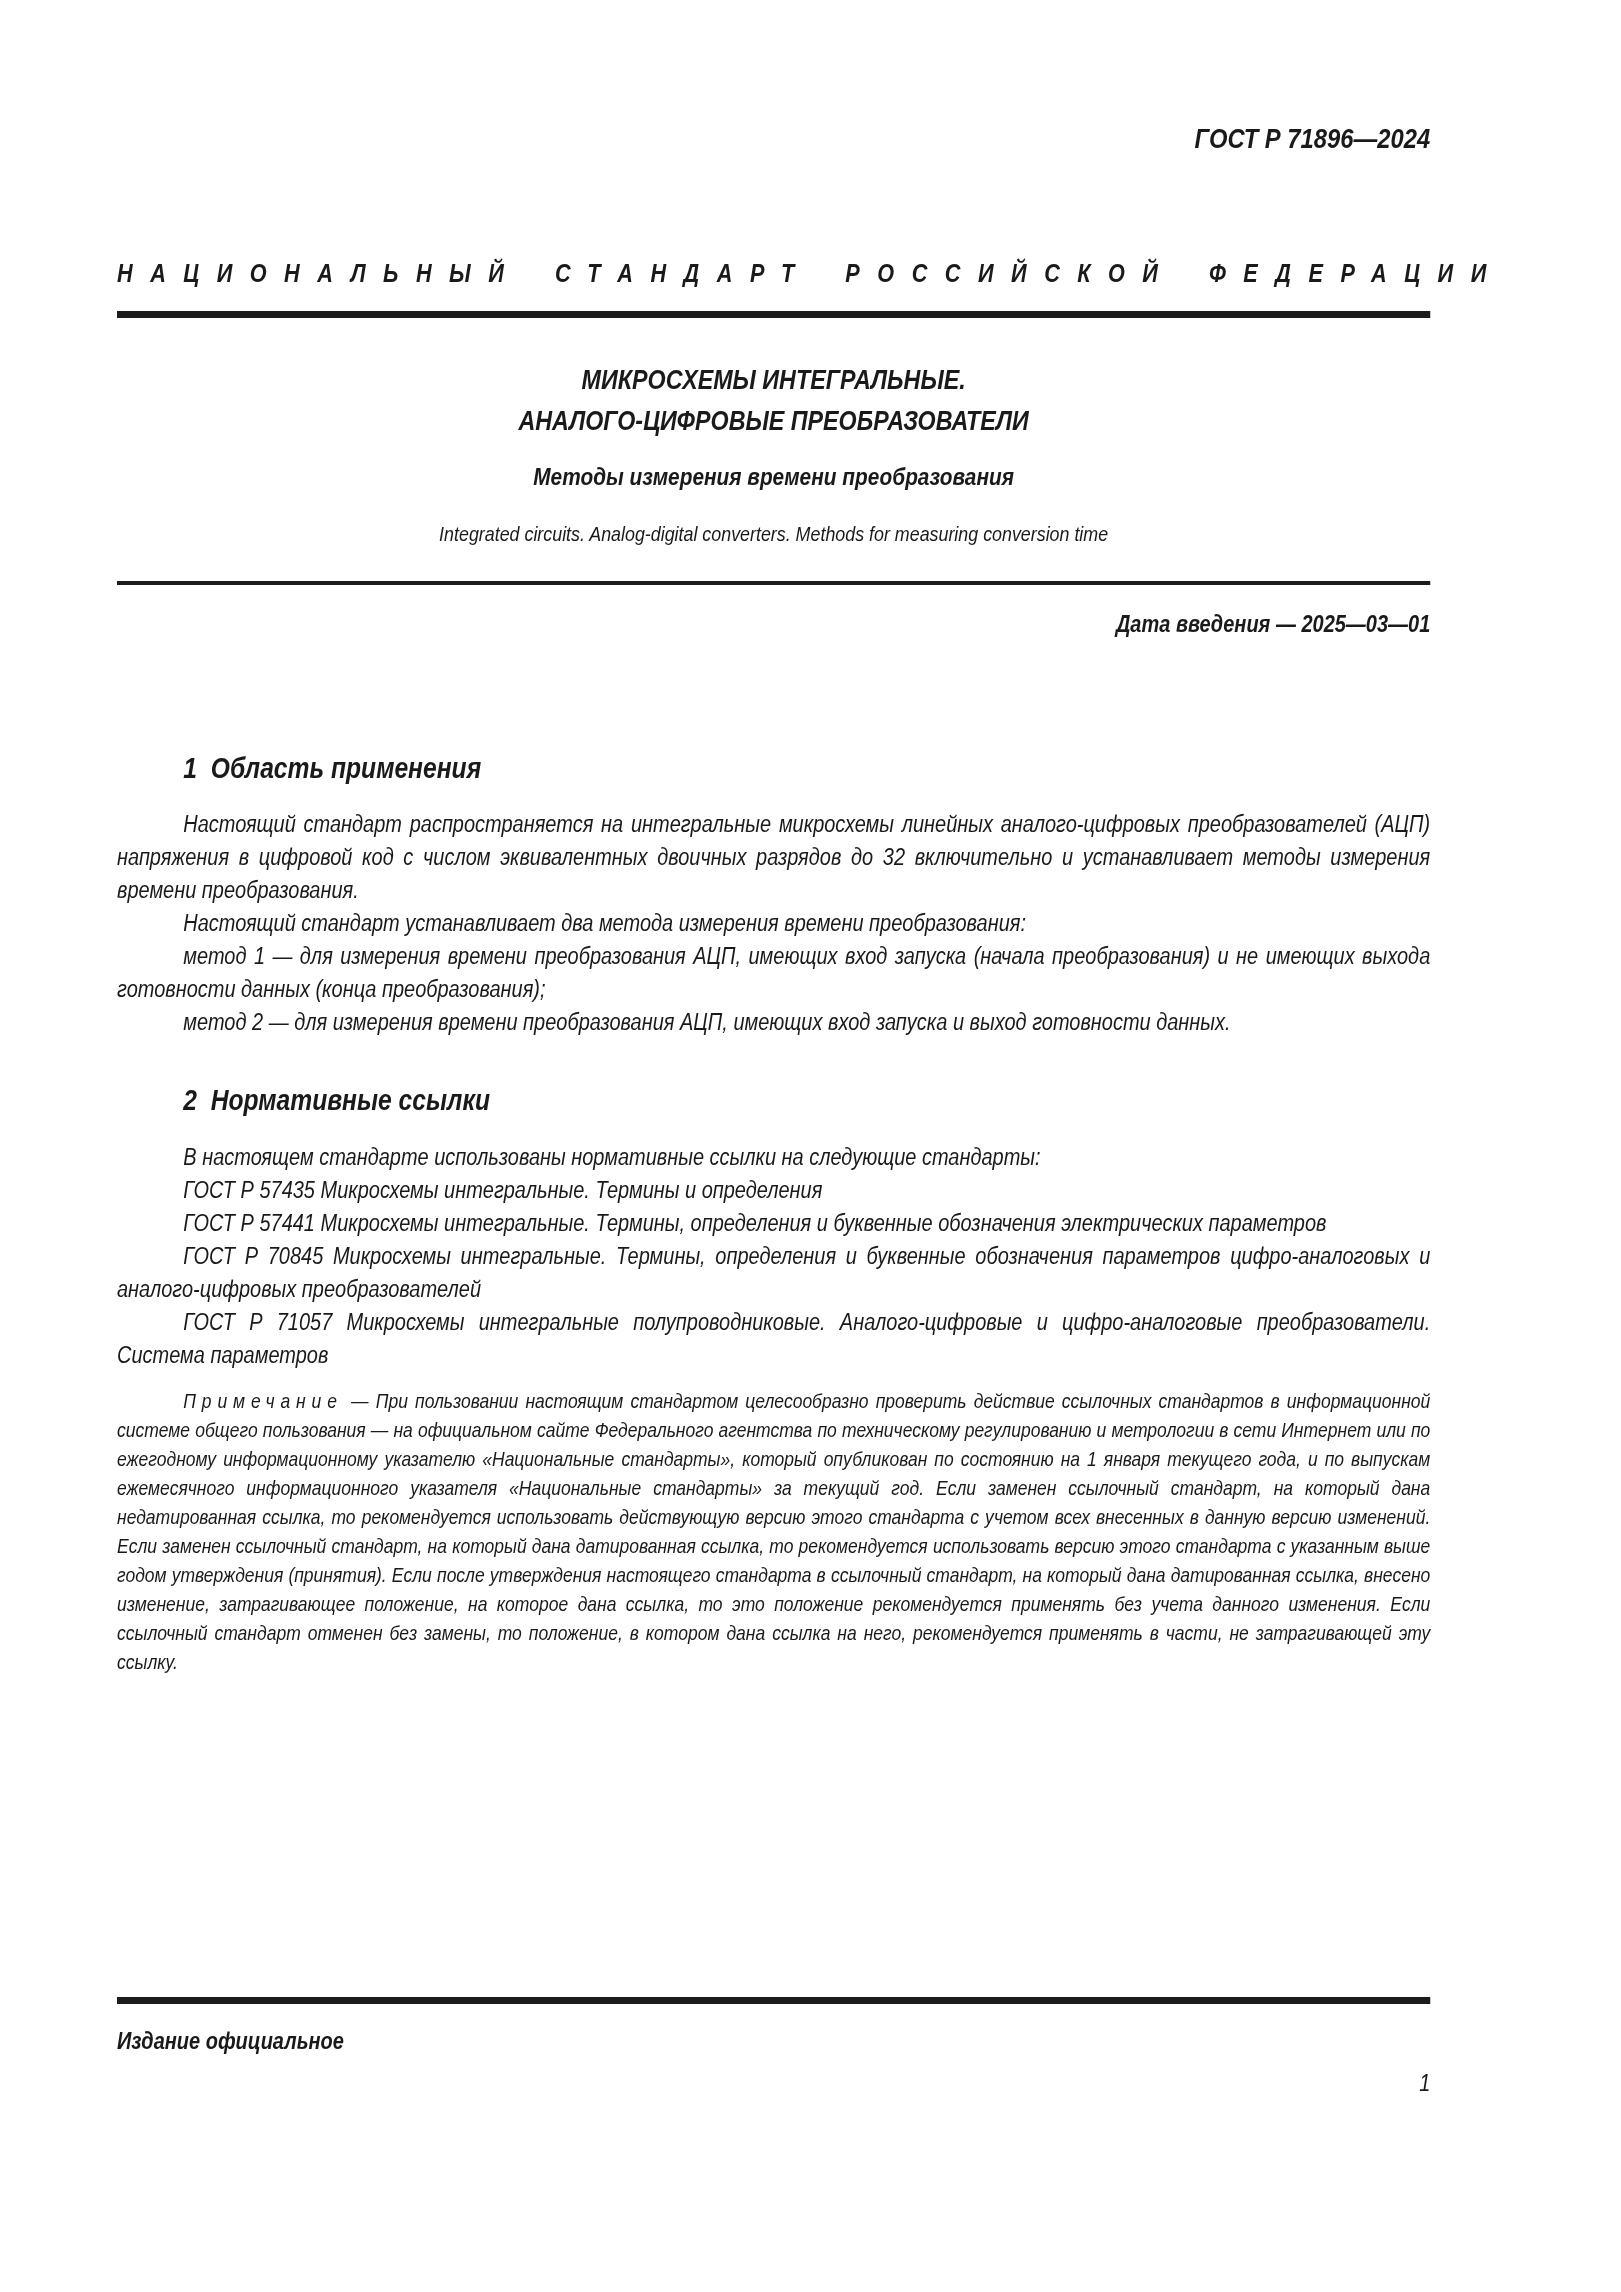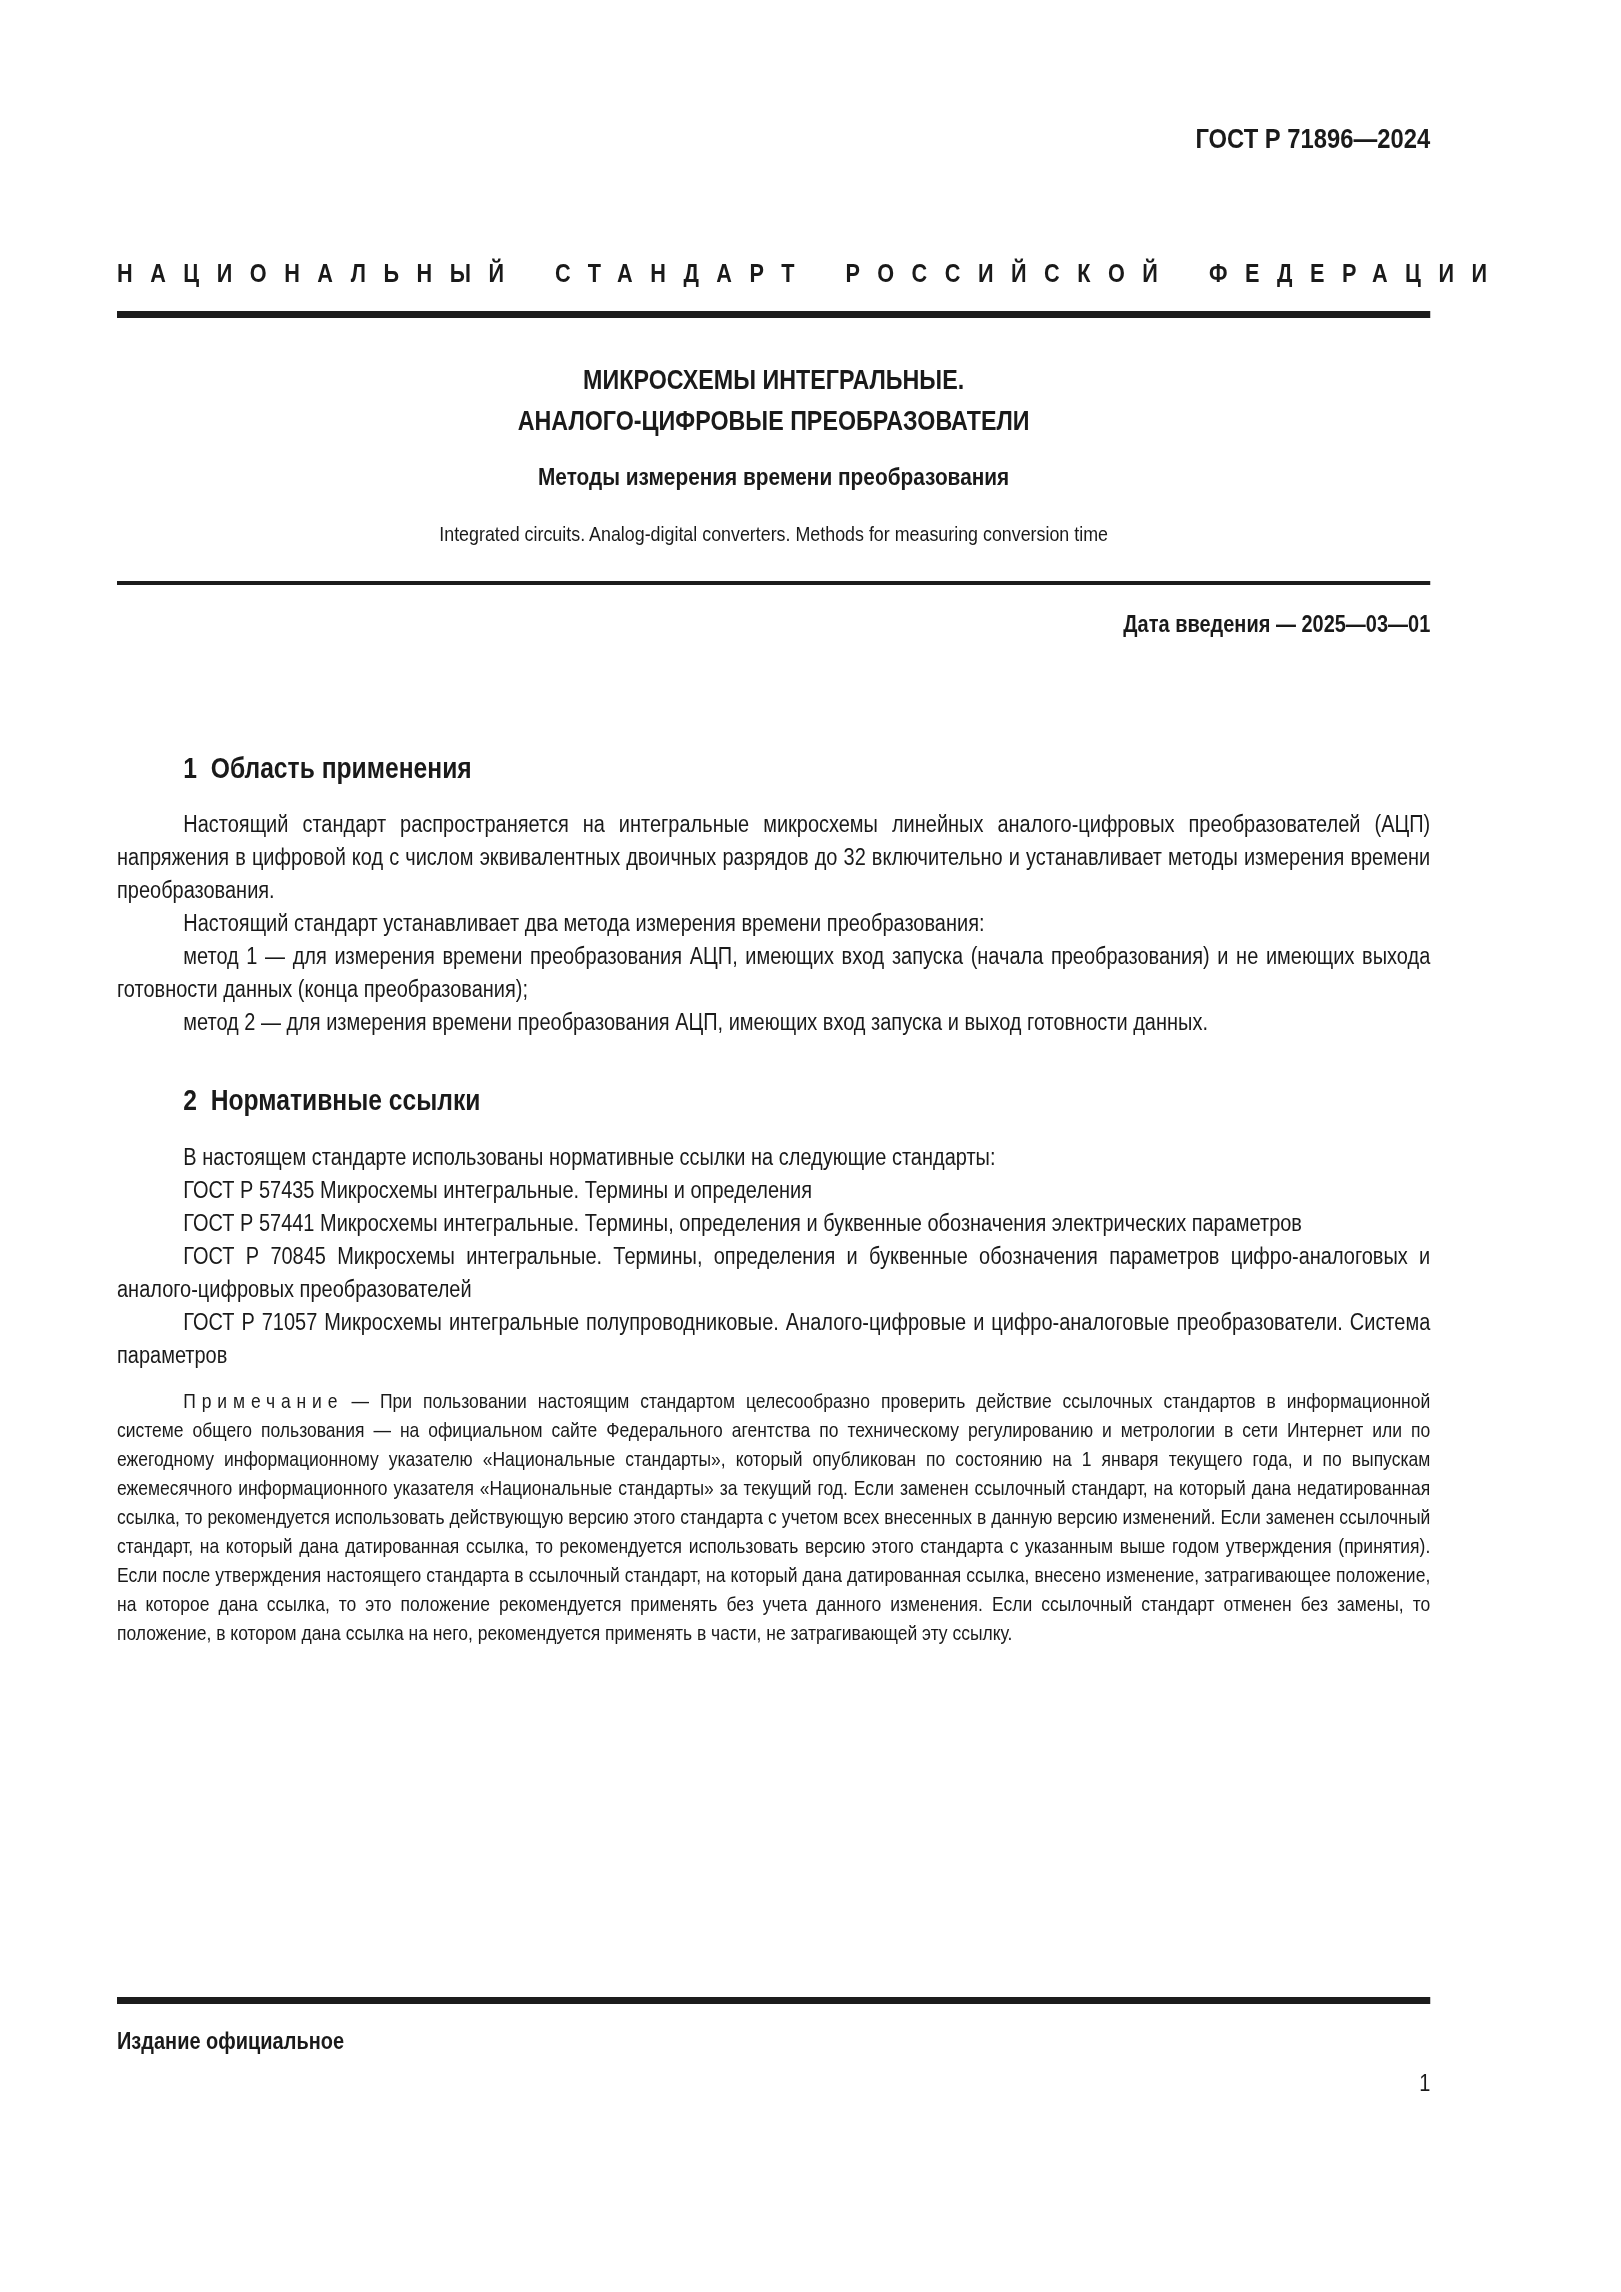--- a/index.html
+++ b/index.html
@@ -8,20 +8,21 @@
     background: #ffffff;
   }
   .page {
     position: relative;
     width: 1621px;
     height: 2293px;
     background: #ffffff;
     overflow: hidden;
     font-family: "Liberation Sans", sans-serif;
     color: #1a1a1a;
+    font-style: italic;
   }
   
   .content {
     position: absolute;
     left: 117px;
     top: 0;
     width: 1545px;
     height: 2293px;
     transform: scaleX(0.85);
     transform-origin: 0 0;

